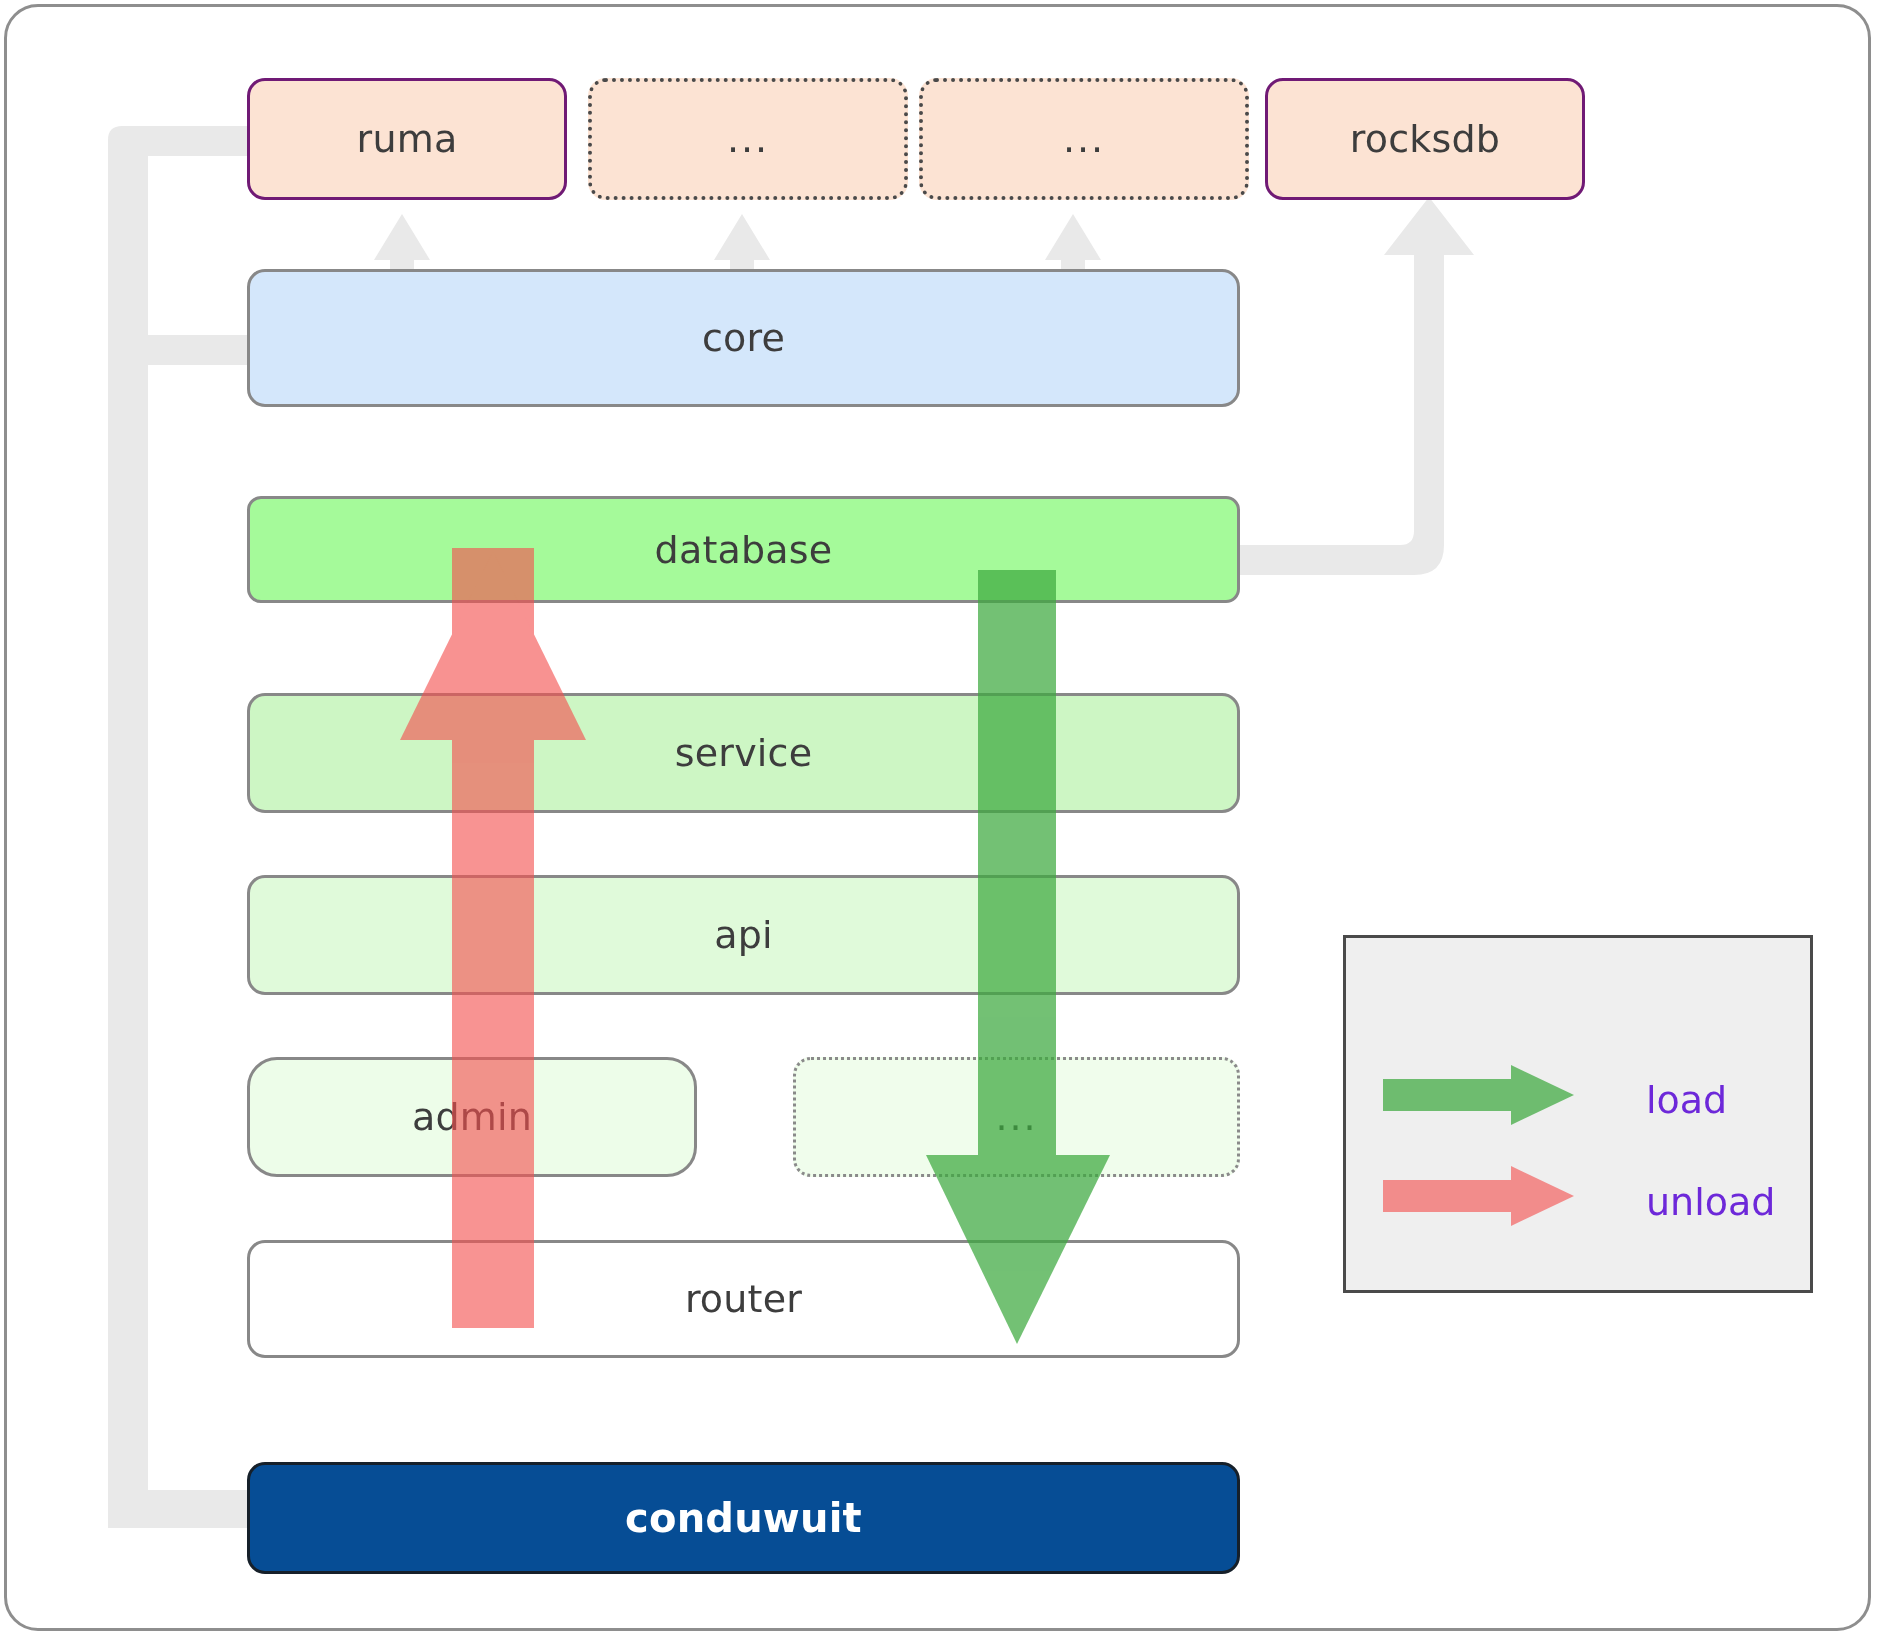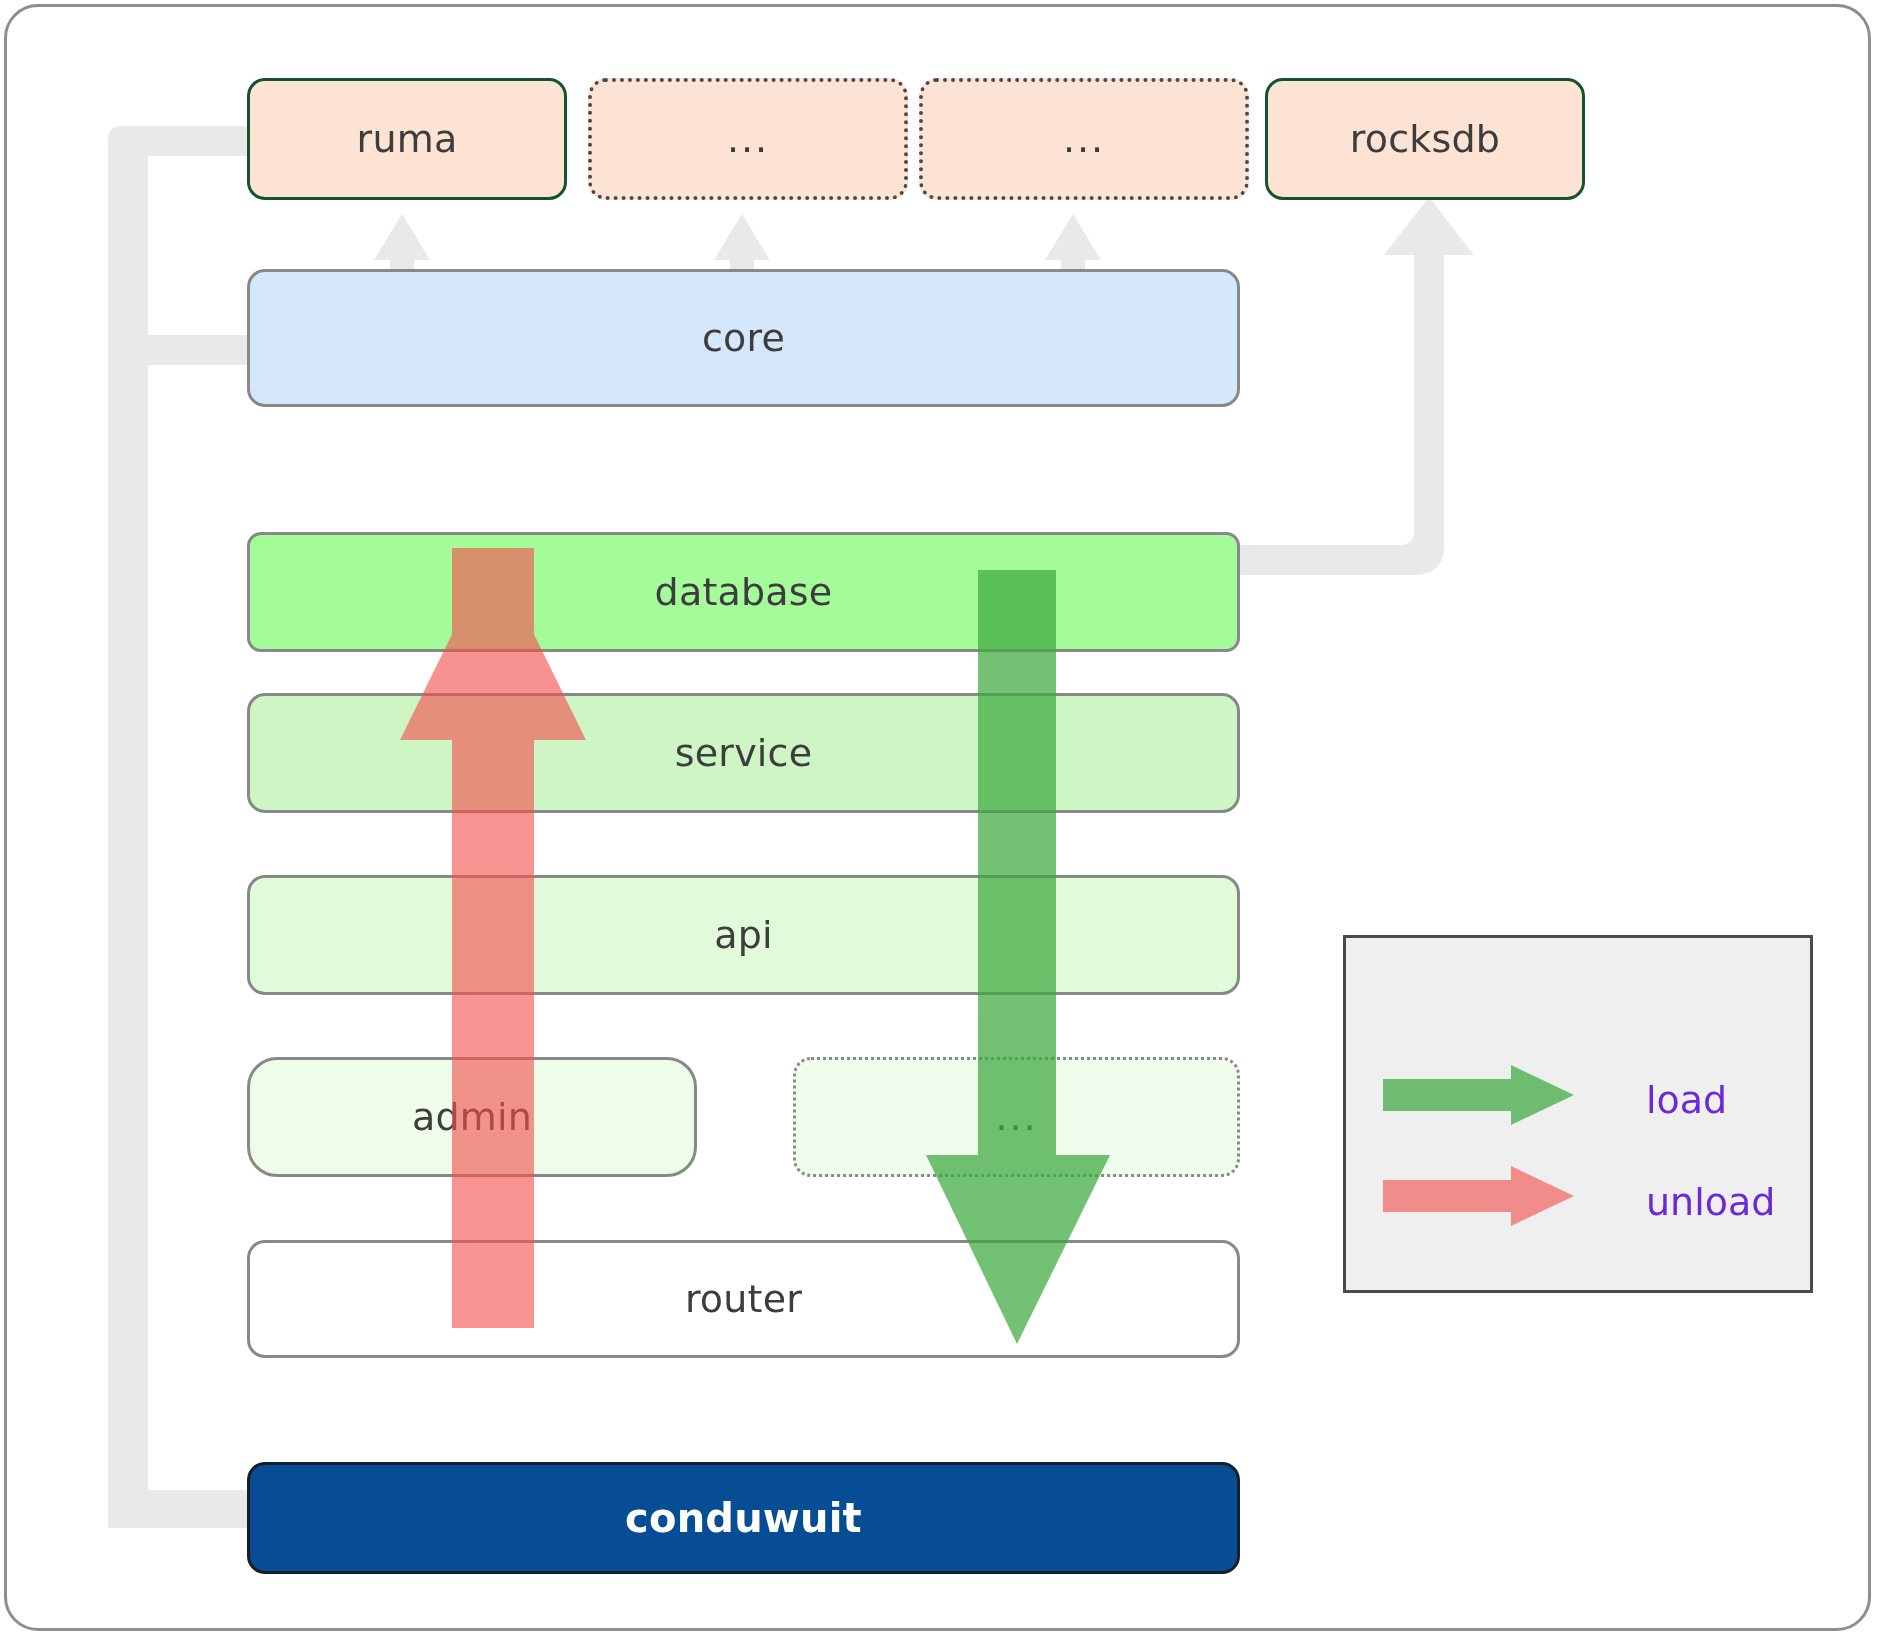--- a/index.html
+++ b/index.html
@@ -39,21 +39,21 @@
     box-sizing: border-box;
     display: flex;
     align-items: center;
     justify-content: center;
     font-size: 38px;
     color: #3d3d3d;
     letter-spacing: .2px;
   }
   .node-dep {
     background: #fce3d3;
-    border: 3px solid #14532d;
+    border: 3px solid #701a75;
     border-radius: 18px;
   }
   .node-dep-dotted {
     background: #fce3d3;
     border: 4px dotted #4a4a4a;
     border-radius: 18px;
   }
   .node-core {
     background: #d4e7fb;
     border: 3px solid #888888;
@@ -160,21 +160,21 @@
   </div>
 
   <div class="node node-dep" style="left:1265px; top:78px; width:320px; height:122px;">
     <span>rocksdb</span>
   </div>
 
   <div class="node node-core" style="left:247px; top:269px; width:993px; height:138px;">
     <span>core</span>
   </div>
 
-  <div class="node node-database" style="left:247px; top:532px; width:993px; height:120px;">
+  <div class="node node-database" style="left:247px; top:496px; width:993px; height:107px;">
     <span>database</span>
   </div>
 
   <div class="node node-service" style="left:247px; top:693px; width:993px; height:120px;">
     <span>service</span>
   </div>
 
   <div class="node node-api" style="left:247px; top:875px; width:993px; height:120px;">
     <span>api</span>
   </div>

